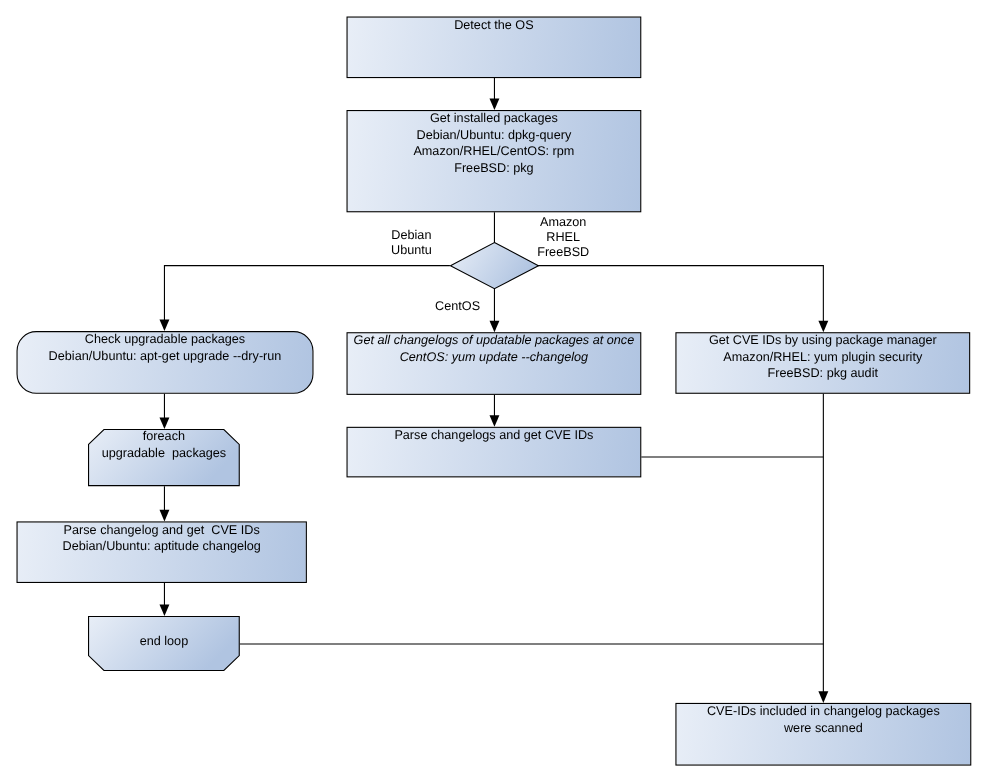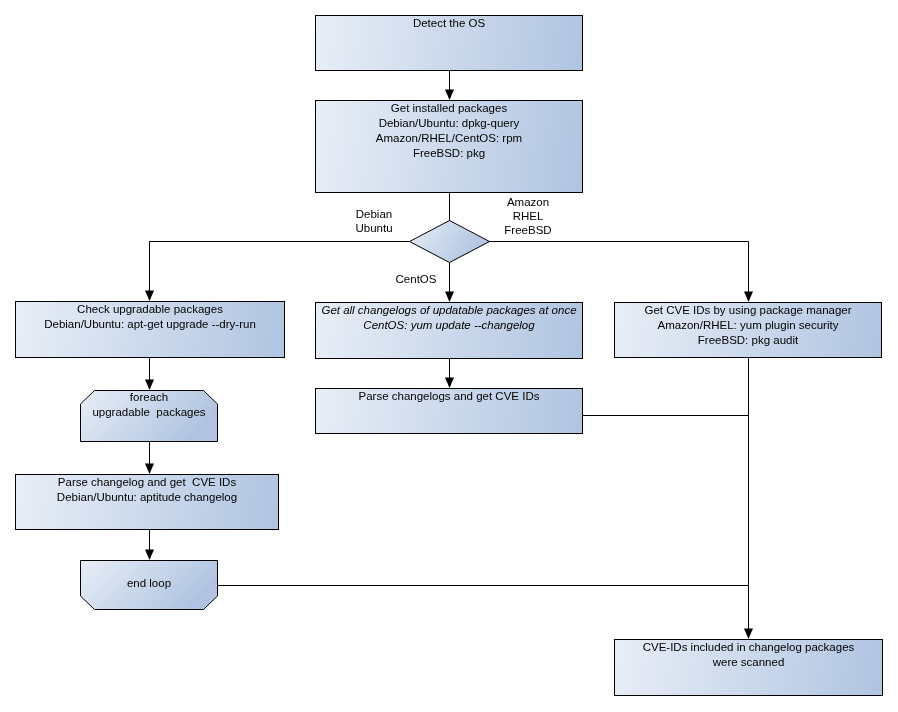--- a/index.html
+++ b/index.html
@@ -121,21 +121,21 @@
     <span class="node-text">Detect the OS</span>
   </div>
 
   <div class="node" style="left:315px; top:100px; width:268px; height:93px;">
     <span class="node-text">Get installed packages
 Debian/Ubuntu: dpkg-query
 Amazon/RHEL/CentOS: rpm
 FreeBSD: pkg</span>
   </div>
 
-  <div class="node" style="left:15px; top:301px; width:270px; height:57px;">
+  <div class="node" style="left:15px; top:301px; width:270px; height:57px;border-radius:18px;">
     <span class="node-text">Check upgradable packages
 Debian/Ubuntu: apt-get upgrade --dry-run</span>
   </div>
 
   <div class="node transparent" style="left:80px; top:390px; width:138px; height:52px;">
     <span class="node-text">foreach
 upgradable  packages</span>
   </div>
 
   <div class="node" style="left:15px; top:474px; width:264px; height:56px;">
@@ -163,19 +163,19 @@
   </div>
 
   <div class="node" style="left:614px; top:639px; width:269px; height:57px;">
     <span class="node-text">CVE-IDs included in changelog packages
 were scanned</span>
   </div>
 
   <div class="edge-label" style="left:340px; top:207px; width:68px;">Debian
 Ubuntu</div>
 
-  <div class="edge-label" style="left:494px; top:195px; width:68px;">Amazon
+  <div class="edge-label" style="left:478px; top:195px; width:68px;">Amazon
 RHEL
 FreeBSD</div>
 
   <div class="edge-label" style="left:388px; top:272px; width:56px;">CentOS</div>
 
 </div>
 
 </body></html>

